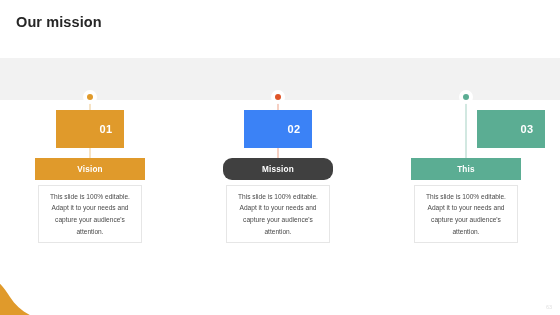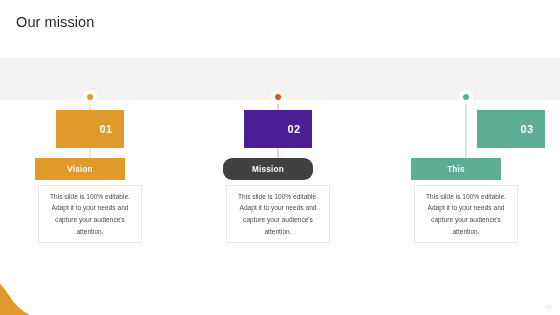--- a/index.html
+++ b/index.html
@@ -8,21 +8,21 @@
     background:#ffffff;
     font-family:"Liberation Sans", sans-serif;
     overflow:hidden;
     position:relative;
   }
   .slide{position:absolute;inset:0;background:#ffffff;overflow:hidden;}
 
   
   .title{
     position:absolute;left:16px;top:14px;
-    font-size:14.5px;font-weight:normal;color:#262626;
+    font-size:14.5px;font-weight:bold;color:#262626;
     letter-spacing:.1px;
     text-align:right;
   }
 
   
   .band{
     position:absolute;left:0;top:58px;width:560px;height:42px;
     background:#f2f2f2;
   }
 
@@ -58,21 +58,21 @@
     display:flex;align-items:center;justify-content:center;
     color:#ffffff;font-size:11px;font-weight:bold;
     letter-spacing:.3px;
     z-index:2;
     padding-left:32px;
   }
 
   
   .labelbar{
     position:absolute;left:0;top:158px;
-    width:90px;height:22px;
+    width:110px;height:22px;
     display:flex;align-items:center;justify-content:center;
     color:#ffffff;font-size:8.2px;font-weight:bold;
     letter-spacing:.2px;
     z-index:2;
   }
 
   
   .card{
     position:absolute;left:3px;top:185px;
     width:104px;height:58px;
@@ -119,21 +119,21 @@
     <div class="card">
       <div class="card-text">This slide is 100% editable. Adapt it to your needs and capture your audience's attention.</div>
     </div>
   </div>
 
   <div class="col col-2">
     <div class="connector" style="background: rgb(223, 84, 39);"></div>
     <div class="dot-wrap">
       <div class="dot" style="background: rgb(223, 84, 39);"></div>
     </div>
-    <div class="numbox" style="background: #4c1d95;">02</div>
+    <div class="numbox" style="background: #3b82f6;">02</div>
     <div class="labelbar" style="background: #404040; border-radius: 9px;">Mission</div>
     <div class="card">
       <div class="card-text">This slide is 100% editable. Adapt it to your needs and capture your audience's attention.</div>
     </div>
   </div>
 
   <div class="col col-3">
     <div class="connector" style="background: rgb(91, 173, 147);"></div>
     <div class="dot-wrap">
       <div class="dot" style="background: rgb(91, 173, 147);"></div>

